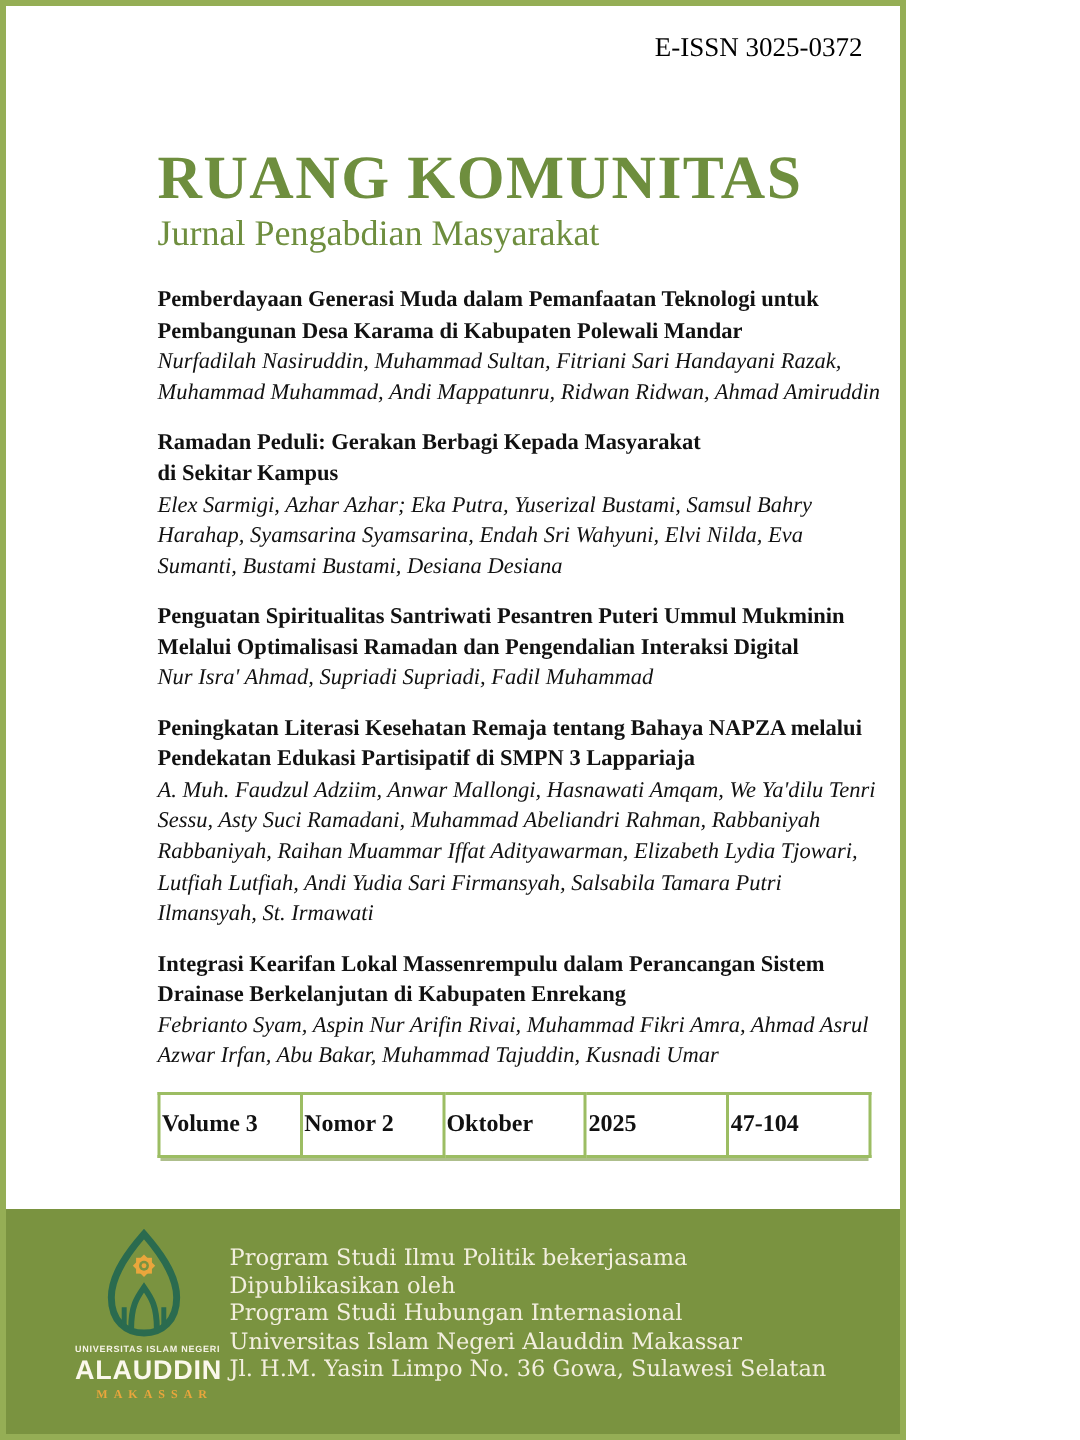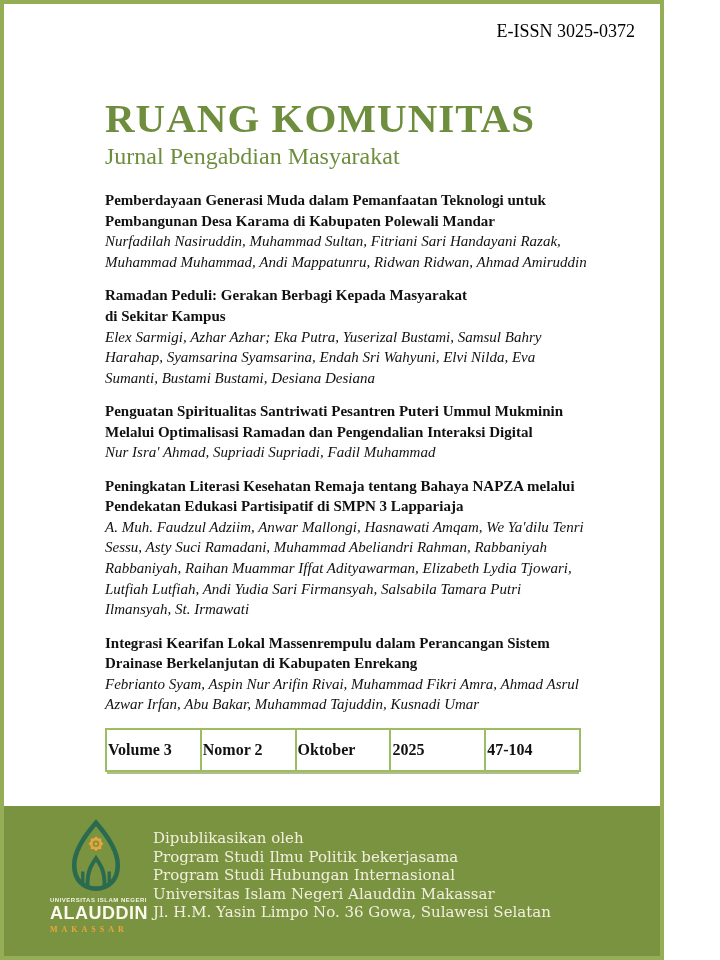--- a/index.html
+++ b/index.html
@@ -7,21 +7,21 @@
     --title-green:#6e8e3e;
     --footer-green:#7a9340;
     --table-border-green:#9cbd63;
     --logo-green:#2a6b4f;
     --logo-orange:#eaa63c;
     --footer-text:#f3efdf;
   }
   html,body{margin:0;padding:0;background:#fff;}
   .page{
     position:relative;
-    width:664px;height:960px;
+    width:604px;height:960px;
     box-sizing:border-box;
     border:4px solid var(--border-green);
     background:#fff;
     font-family:"Liberation Serif", serif;
     color:#111;
     overflow:hidden;
   }
   .eissn{
     position:absolute;top:17px;right:25px;
     font-size:18px;color:#000;
@@ -63,21 +63,21 @@
     height:38px;
     width:20%;
   }
   .footer{
     position:absolute;left:0;right:0;bottom:0;
     height:150px;
     background:var(--footer-green);
   }
   .logo-block{
     position:absolute;left:46px;top:12px;width:92px;
-    text-align:left;
+    text-align:right;
   }
   .logo-emblem{display:block;margin:0 auto;}
   .logo-univ-small{
     font-family:"Liberation Sans", sans-serif;
     font-size:6px;font-weight:bold;letter-spacing:.5px;
     color:#f6f3e6;margin-top:1px;white-space:nowrap;
   }
   .logo-name{
     font-family:"Liberation Sans", sans-serif;
     font-size:18px;font-weight:bold;letter-spacing:.5px;
@@ -168,21 +168,21 @@
           <circle r="5" fill="#7a9340"></circle>
           <circle r="2.5" fill="#eaa63c"></circle>
         </g>
       </svg>
       <div class="logo-univ-small">UNIVERSITAS ISLAM NEGERI</div>
       <div class="logo-name">ALAUDDIN</div>
       <div class="logo-city">MAKASSAR</div>
     </div>
 
     <div class="footer-lines">
+      <div>Program Studi Ilmu Politik bekerjasama</div>
       <div>Dipublikasikan oleh</div>
-      <div>Program Studi Ilmu Politik bekerjasama</div>
       <div>Program Studi Hubungan Internasional</div>
       <div>Universitas Islam Negeri Alauddin Makassar</div>
       <div>Jl. H.M. Yasin Limpo No. 36 Gowa, Sulawesi Selatan</div>
     </div>
 
   </div>
 </div>
 
 </body></html>

